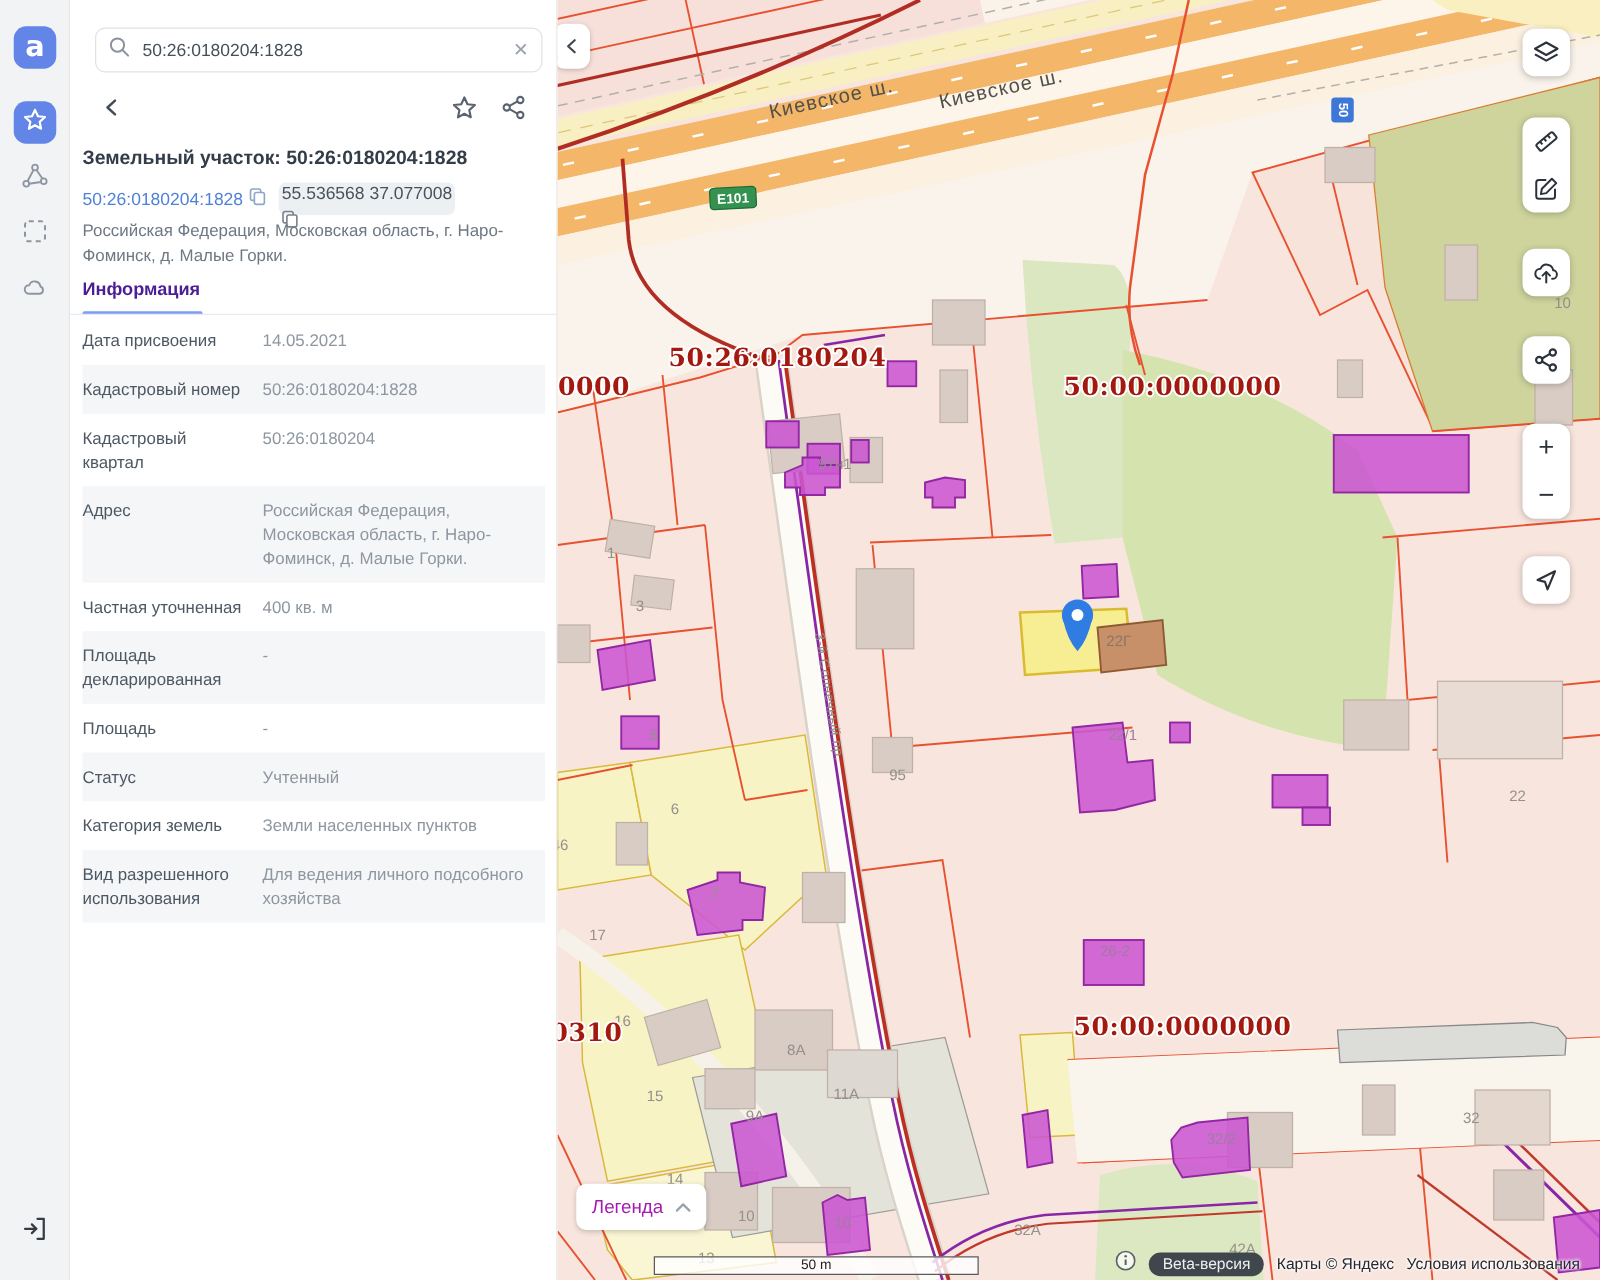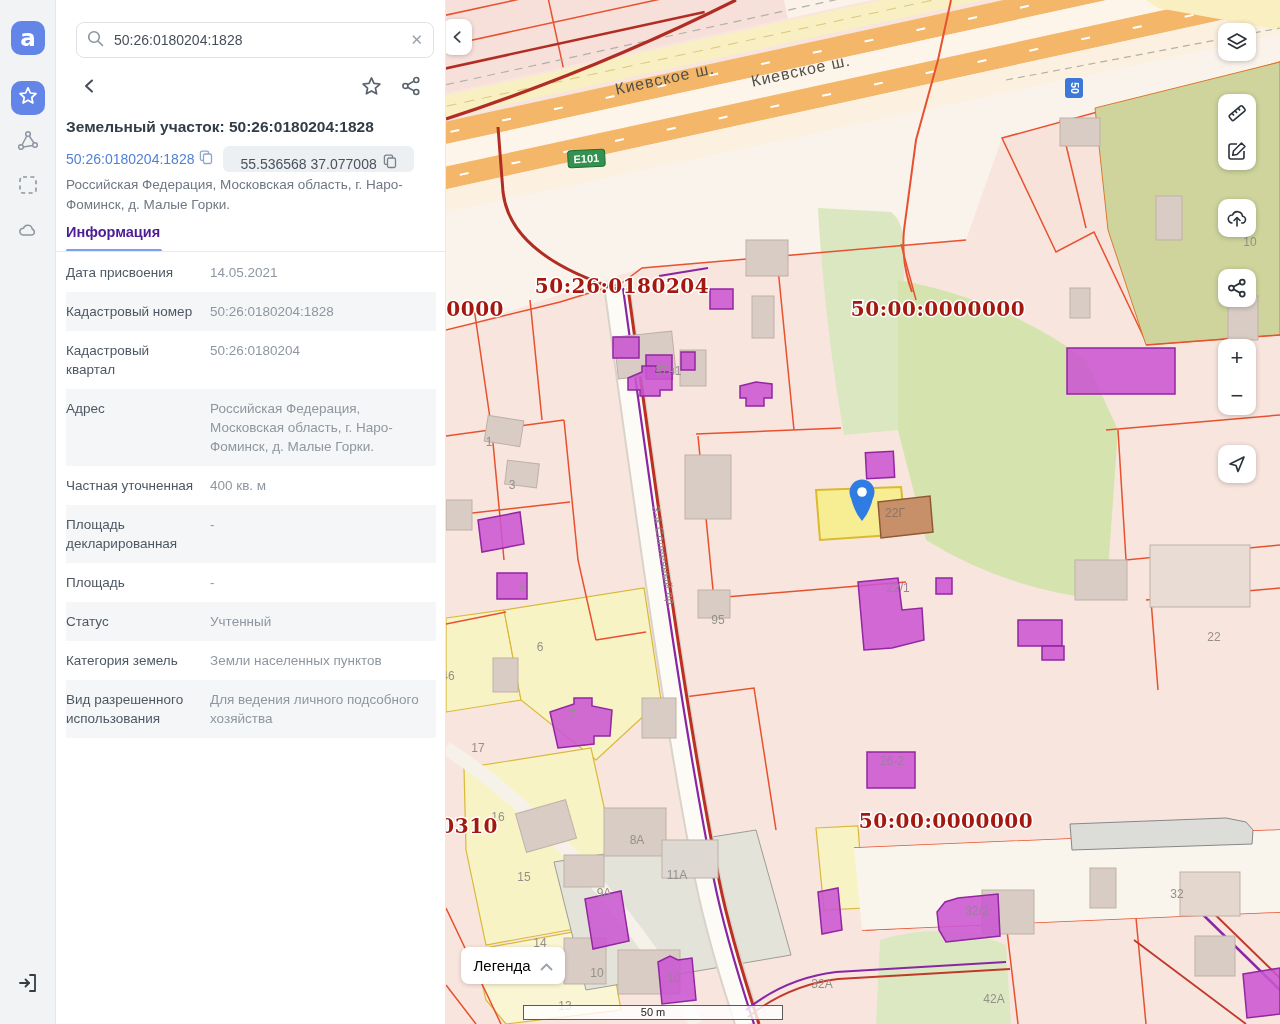--- a/index.html
+++ b/index.html
@@ -14,21 +14,21 @@
   
   .panel{position:absolute;left:56px;top:0;width:390px;height:1024px;background:#fff;border-right:1px solid #e7e9ec;overflow:hidden;}
   .search{position:absolute;left:20px;top:22px;width:358px;height:36px;border:1px solid #dfe3e8;border-radius:8px;display:flex;align-items:center;padding:0 10px;background:#fff;}
   .search input{border:none;outline:none;flex:1;font-size:14px;color:#454f59;margin-left:8px;font-family:"Liberation Sans",sans-serif;background:transparent;}
   .search .clear{color:#9aa2ab;font-size:15px;cursor:pointer;}
   .actions{position:absolute;left:20px;top:72px;width:358px;height:30px;}
   .icon-btn{position:absolute;width:28px;height:28px;display:flex;align-items:center;justify-content:center;}
   .title{position:absolute;left:10px;top:118px;width:370px;font-size:15.5px;font-weight:bold;color:#323d48;}
   .chips{position:absolute;left:10px;top:146px;width:370px;display:flex;align-items:center;gap:10px;}
   .cadlink{color:#4f82d6;font-size:14px;display:flex;align-items:center;gap:5px;}
-  .chip{background:#edf0f3;border-radius:6px;height:26px;display:flex;align-items:flex-end;gap:6px;padding:0 17px;font-size:14px;color:#49525c;}
+  .chip{background:#edf0f3;border-radius:6px;height:26px;display:flex;align-items:flex-start;gap:6px;padding:0 2px;font-size:14px;color:#49525c;flex-direction:column;}
   .address{position:absolute;left:10px;top:175px;width:358px;font-size:13.5px;line-height:20px;color:#6e7883;}
   .tabbar{position:absolute;left:0;top:224px;width:390px;}
   .tab{position:absolute;left:10px;top:0;font-size:14.5px;font-weight:bold;color:#4c1d95;}
   .tab-underline{position:absolute;left:10px;top:25px;width:96px;height:3px;border-radius:2px;background:#7c9ff2;}
   .tab-divider{position:absolute;left:0;top:27px;width:390px;height:1px;background:#e8eaee;}
   .table{position:absolute;left:10px;top:253px;width:370px;}
   .row{display:flex;padding:10px 0;}
   .row:nth-child(even){background:#f5f6f8;}
   .rl{width:132px;margin:0 12px 0 0;font-size:13.5px;line-height:19px;color:#4d5863;}
   .rv{flex:1;font-size:13.5px;line-height:19px;color:#8e97a0;}
@@ -39,21 +39,21 @@
   .numv{fill:#9d7da0;}
   .numb{fill:#8d7566;}
   .q{font-family:"DejaVu Serif",serif;font-weight:bold;font-size:20px;fill:#a3180f;paint-order:stroke;stroke:#ffffff;stroke-width:3px;letter-spacing:.5px;}
   .roadlbl{font-size:16px;fill:#52504a;letter-spacing:1px;}
   .streetlbl{font-size:11px;fill:#8b8b85;letter-spacing:.5px;}
   .card{position:absolute;background:#fff;border-radius:10px;box-shadow:0 1px 5px rgba(40,40,40,.28);}
   .ctrl{width:38px;display:flex;flex-direction:column;align-items:center;}
   .ctrl-btn{width:38px;height:38px;display:flex;align-items:center;justify-content:center;color:#2c323a;}
   .zoomtxt{font-size:22px;color:#2c323a;line-height:1;}
   .collapse{position:absolute;left:-3px;top:19px;width:29px;height:36px;background:#fff;border-radius:9px;box-shadow:0 1px 4px rgba(40,40,40,.25);display:flex;align-items:center;justify-content:center;color:#3e4650;}
-  .legend{position:absolute;left:15px;top:947px;width:104px;height:37px;background:#fff;border-radius:8px;box-shadow:0 1px 4px rgba(40,40,40,.22);display:flex;align-items:center;justify-content:center;gap:9px;font-size:15px;color:#000000;}
+  .legend{position:absolute;left:15px;top:947px;width:104px;height:37px;background:#fff;border-radius:8px;box-shadow:0 1px 4px rgba(40,40,40,.22);display:flex;align-items:center;justify-content:center;gap:9px;font-size:15px;color:#a21caf;}
   .scalebar{position:absolute;left:77px;top:1005px;width:260px;height:15px;background:rgba(255,255,255,.8);border:1px solid #5a5a5a;font-size:11px;color:#222;text-align:center;line-height:13px;}
   .attrib{position:absolute;right:16px;top:1000px;display:flex;align-items:center;gap:10px;}
   .attrib .txt{font-size:12.5px;color:#24292e;text-shadow:0 0 3px #fff,0 0 3px #fff,0 0 3px #fff;white-space:nowrap;}
   .betapill{background:#3f464c;color:#eef1f3;border-radius:10px;height:19px;padding:0 11px;font-size:12.5px;display:flex;align-items:center;}
 </style>
 </head>
 <body>
 
 <div class="rail">
   <div class="rail-btn blue" style="top:21px">
@@ -521,13 +521,25 @@
       <svg width="13" height="8" viewBox="0 0 13 8">
           <polyline points="1.5,6.5 6.5,1.5 11.5,6.5" fill="none" stroke="#9aa2ac" stroke-width="1.8" stroke-linecap="round" stroke-linejoin="round"></polyline>
         </svg>
     </span>
   </div>
 
   <div class="scalebar">
     <span>50 m</span>
   </div>
 
+  <div class="attrib">
+    <span>
+      <svg width="17" height="17" viewBox="0 0 17 17">
+          <circle cx="8.5" cy="8.5" r="7.3" fill="rgba(255,255,255,.7)" stroke="#5c6166" stroke-width="1.3"></circle>
+          <line x1="8.5" y1="7.5" x2="8.5" y2="12" stroke="#5c6166" stroke-width="1.6"></line>
+          <circle cx="8.5" cy="4.9" r="1" fill="#5c6166"></circle>
+        </svg>
+    </span>
+    <span class="betapill">Beta-версия</span>
+    <span class="txt">Карты © Яндекс</span>
+    <span class="txt">Условия использования</span>
+  </div>
 </div>
 
 </body></html>

